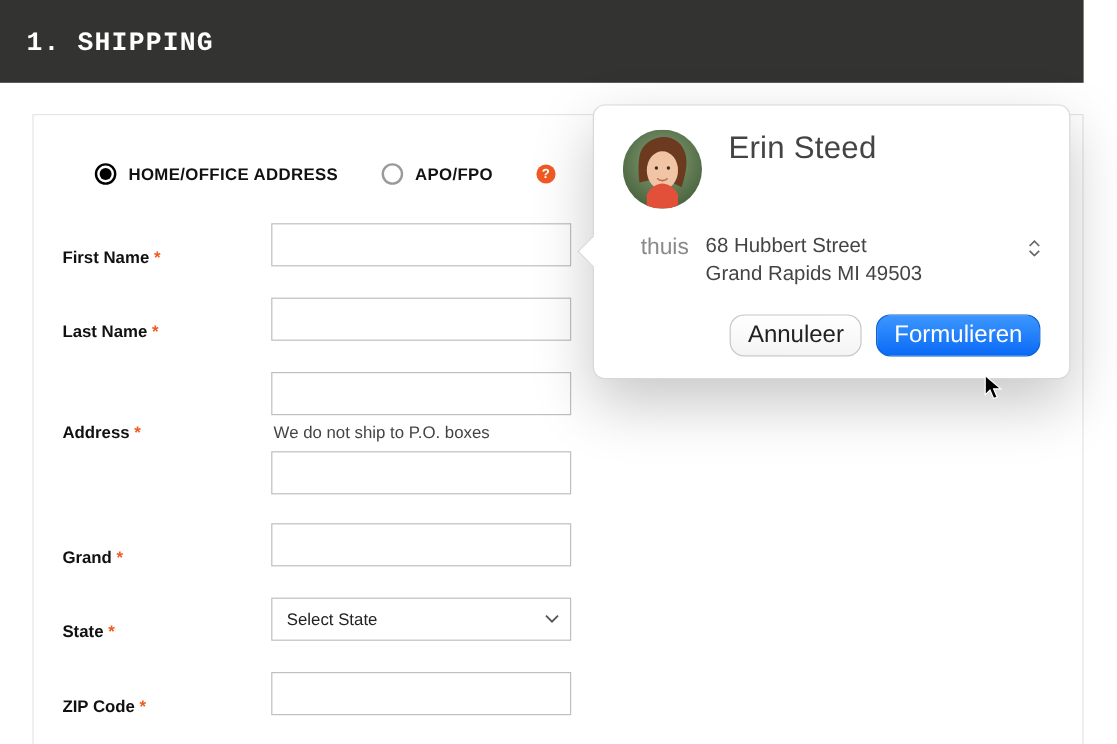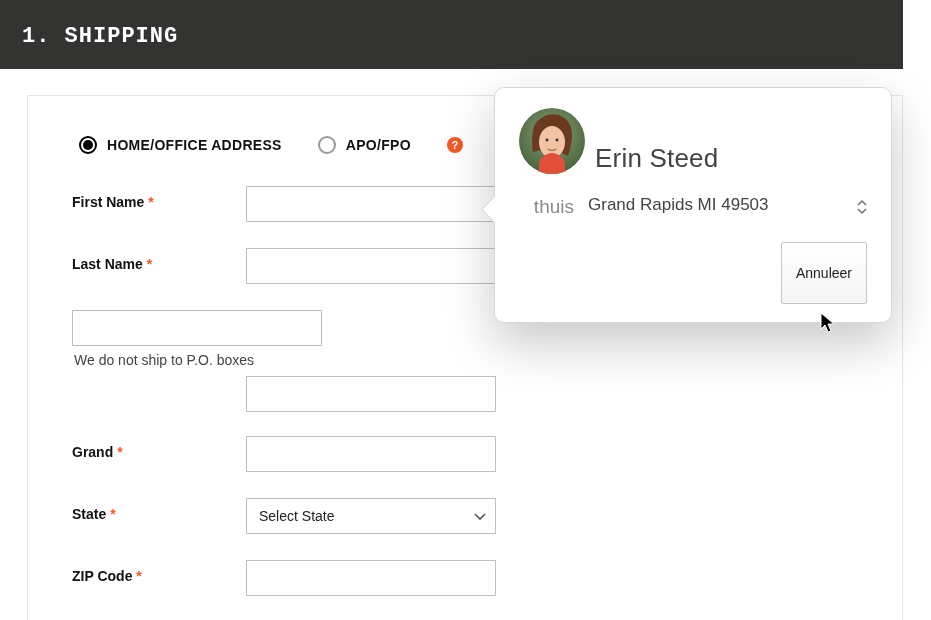--- a/index.html
+++ b/index.html
@@ -67,23 +67,22 @@
     background: #f05a24;
     color: #fff;
     font-size: 11px;
     font-weight: 700;
     display: inline-flex;
     align-items: center;
     justify-content: center;
   }
   .field-row {
     display: flex;
-    align-items: flex-start;
+    align-items: flex-end;
     margin-bottom: 26px;
-    margin-left: 20px;
   }
   .field-row.tight { margin-bottom: 8px; }
   .field-row.spacer { margin-bottom: 24px; }
   .label {
     width: 174px;
     font-size: 14px;
     font-weight: 700;
     color: #111;
     padding-top: 8px;
   }
@@ -143,22 +142,22 @@
     top: 112px;
     width: 18px;
     height: 18px;
     background: #fff;
     border-left: 1px solid #d8d8d8;
     border-bottom: 1px solid #d8d8d8;
     transform: rotate(45deg);
   }
   .pp-head {
     display: flex;
-    align-items: flex-end;
-    gap: 10px;
+    align-items: flex-start;
+    gap: 22px;
     margin-bottom: 20px;
   }
   .avatar {
     width: 66px; height: 66px;
     border-radius: 50%;
     overflow: hidden;
     flex-shrink: 0;
   }
   .avatar svg { width: 100%; height: 100%; display: block; }
   .pp-name {
@@ -191,23 +190,23 @@
     gap: 2px;
     align-items: center;
   }
   .updn svg { display: block; }
   .pp-btns {
     display: flex;
     justify-content: flex-end;
     gap: 12px;
   }
   .btn {
-    font-size: 14px;
-    padding: 22px 14px;
-    border-radius: 2px;
+    font-size: 20px;
+    padding: 5px 14px;
+    border-radius: 12px;
     cursor: pointer;
     border: 1px solid #c7c7c7;
     background: linear-gradient(#ffffff,#f4f4f4);
     color: #222;
   }
   .btn.primary {
     border: 1px solid #0a62d6;
     background: linear-gradient(#3d97ff,#0a6af6);
     color: #fff;
   }
@@ -247,20 +246,23 @@
   </div>
 
   <div class="field-row">
     <div class="label">
       <span>Last Name</span> <span class="req">*</span>
     </div>
     <input class="tinput" type="text" style="">
   </div>
 
   <div class="field-row tight">
+    <div class="label">
+      <span>Address</span> <span class="req">*</span>
+    </div>
     <div>
       <input class="tinput" type="text" style="">
       <div class="hint">We do not ship to P.O. boxes</div>
     </div>
   </div>
   <div class="field-row spacer">
     <div class="label"></div>
     <input class="tinput" type="text" style="">
   </div>
 
@@ -318,34 +320,36 @@
         <circle cx="38" cy="32" r="1.4" fill="#3a2a20"></circle>
         <path d="M29 41c2 2 6 2 8 0" stroke="#b07050" stroke-width="1.3" fill="none" stroke-linecap="round"></path>
       </svg>
     </div>
     <div class="pp-name">Erin Steed</div>
   </div>
 
   <div class="pp-addr">
     <div class="addr-type">thuis</div>
     <div>
+      <div>68 Hubbert Street</div>
       <div>Grand Rapids MI 49503</div>
     </div>
     <div class="updn">
       <svg width="10" height="6" viewBox="0 0 10 6">
           <path d="M1 5l4-4 4 4" fill="none" stroke="#666" stroke-width="1.4"></path>
         </svg>
       <svg width="10" height="6" viewBox="0 0 10 6">
           <path d="M1 1l4 4 4-4" fill="none" stroke="#666" stroke-width="1.4"></path>
         </svg>
     </div>
   </div>
 
   <div class="pp-btns">
     <button class="btn">Annuleer</button>
+    <button class="btn primary">Formulieren</button>
   </div>
 </div>
 
 <div class="cursor">
   <svg width="16" height="22" viewBox="0 0 16 22">
     <path d="M1 1l0 16 4-4 3 7 3-1-3-7 6 0z" fill="#000" stroke="#fff" stroke-width="1"></path>
   </svg>
 </div>
 
 </body></html>

